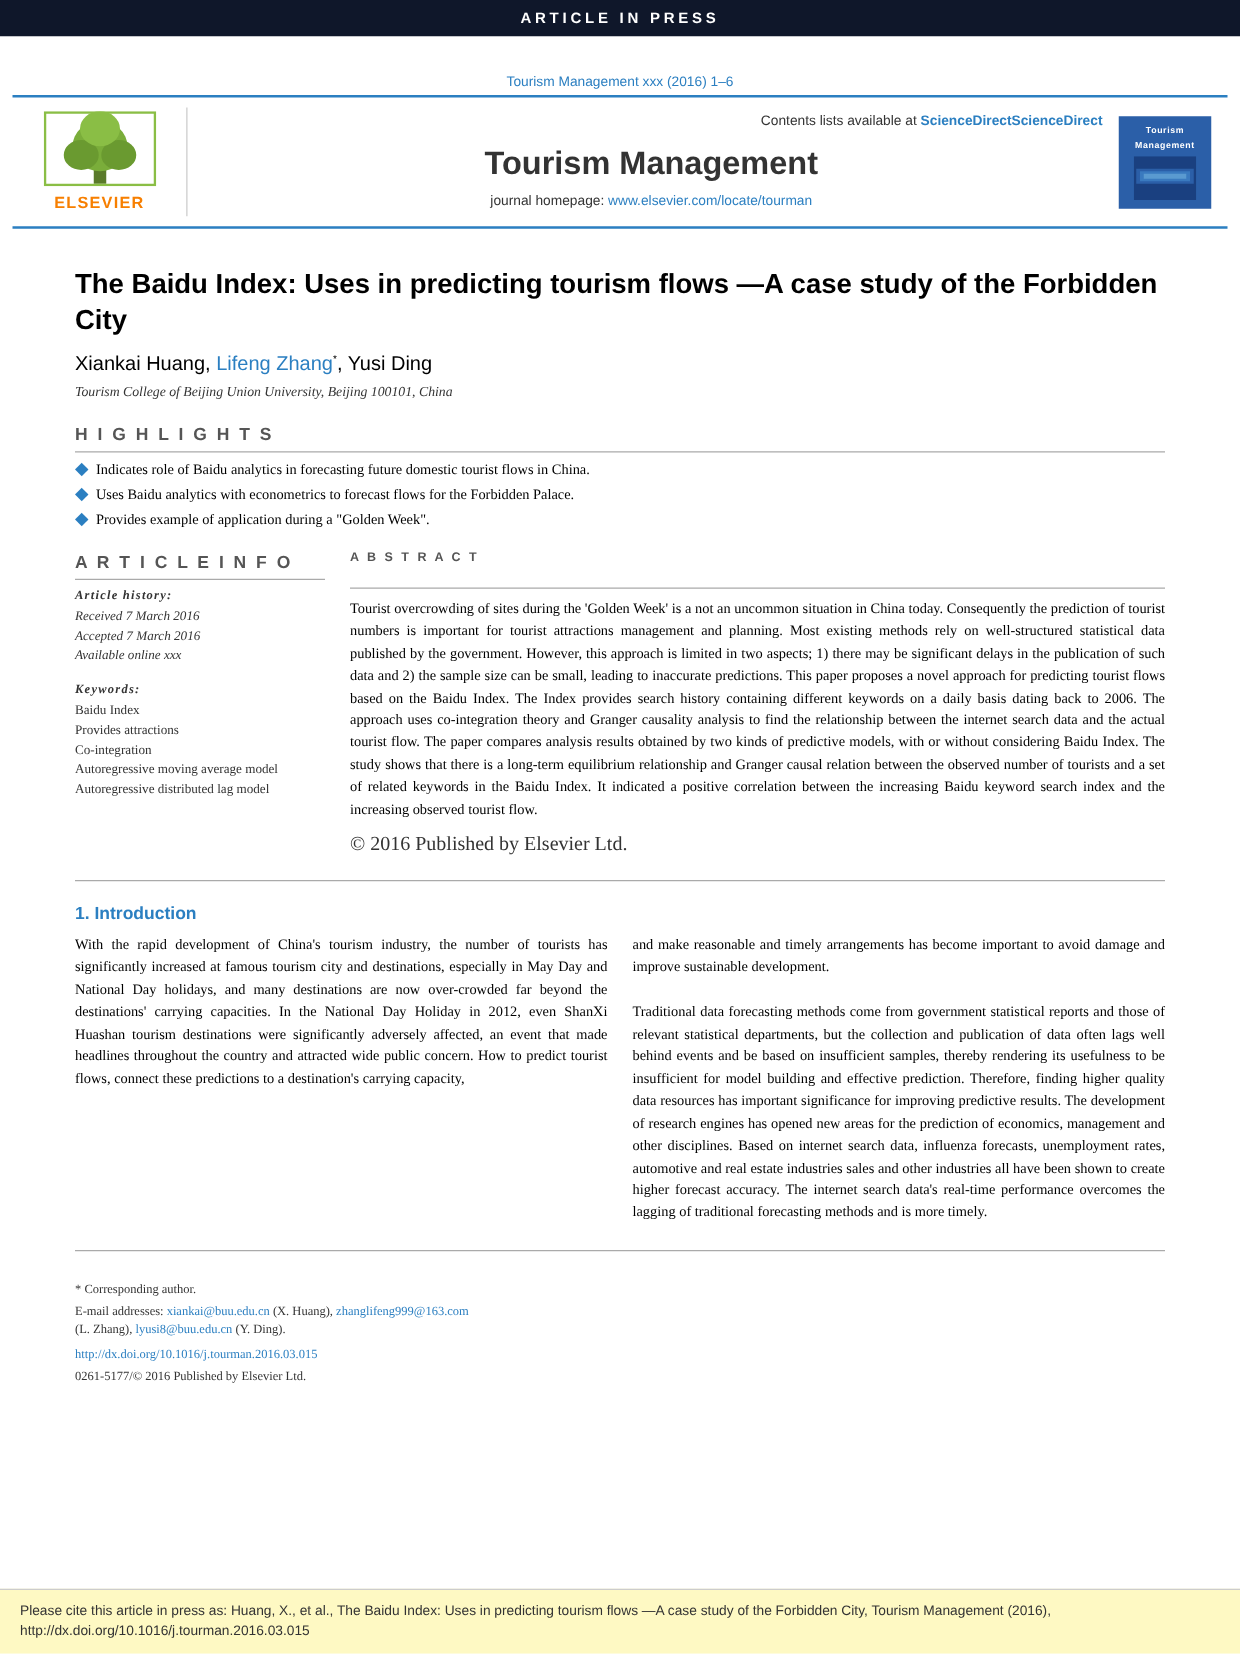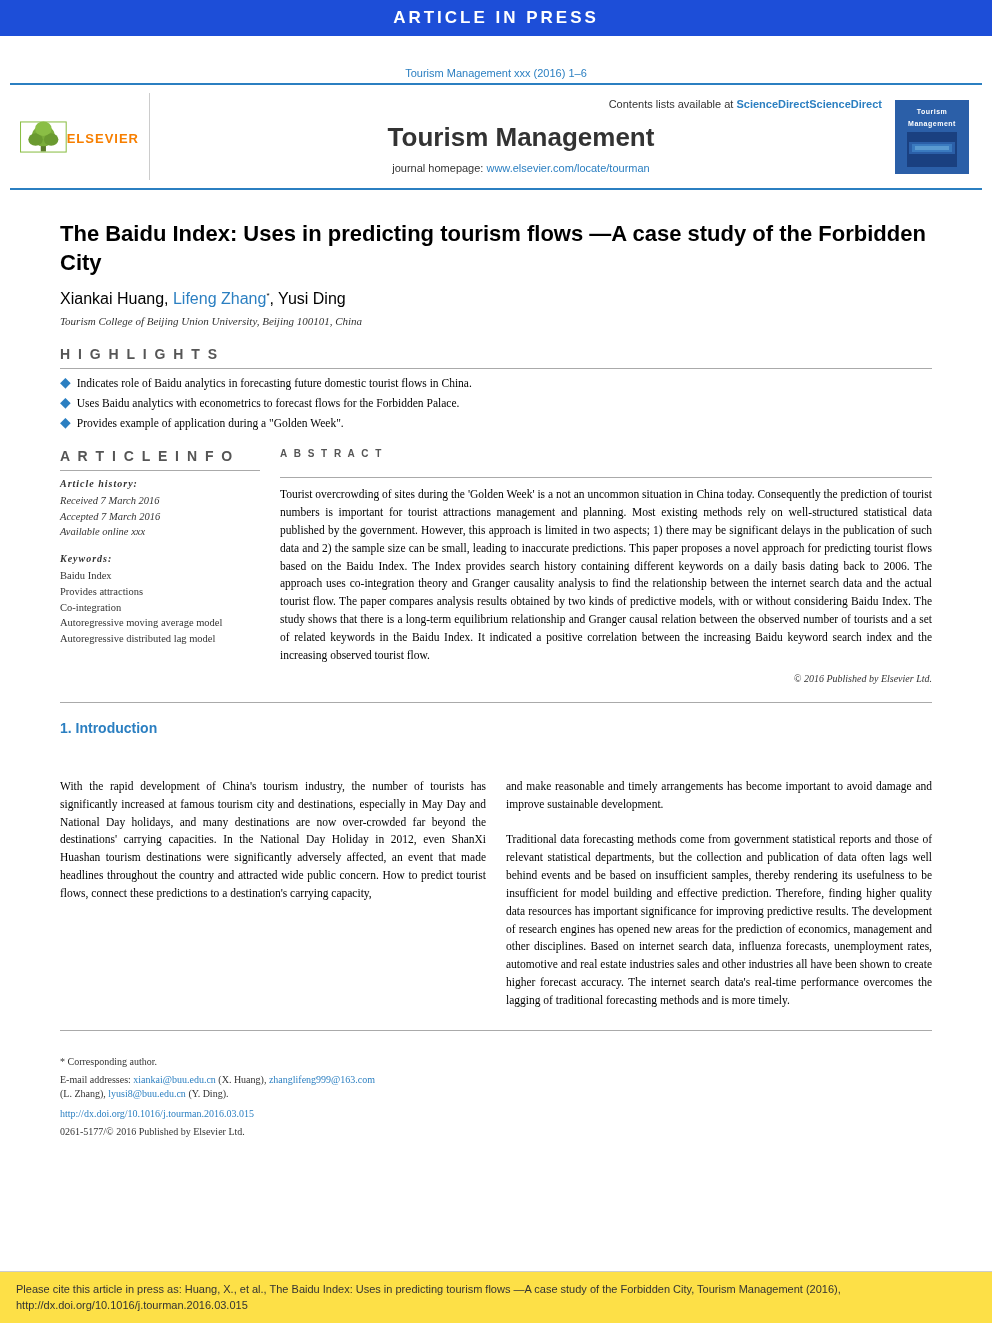--- a/index.html
+++ b/index.html
@@ -13,25 +13,25 @@
     .page {
       width: 992px;
       min-height: 1323px;
       background: #fff;
       position: relative;
       overflow: hidden;
     }
 
     
     .article-in-press-banner {
-      background: #1d4ed8;
+      background: #0f172a;
       text-align: center;
       padding: 6px 0;
       color: #fff;
-      font-size: 17px;
+      font-size: 12px;
       font-weight: bold;
       letter-spacing: 3px;
       font-family: Arial, sans-serif;
     }
 
     
     .journal-ref-line {
       text-align: center;
       color: #2b7fc1;
       font-size: 11px;
@@ -47,21 +47,21 @@
       border-bottom: 2px solid #2b7fc1;
       padding: 8px 10px;
       margin: 0 10px;
       gap: 10px;
     }
 
     .journal-logo-left {
       width: 130px;
       flex-shrink: 0;
       display: flex;
-      flex-direction: row;
+      flex-direction: column;
       align-items: center;
       justify-content: center;
       border-right: 1px solid #ccc;
       padding-right: 10px;
     }
 
     .elsevier-tree-icon {
       width: 90px;
       height: 60px;
     }
@@ -252,25 +252,24 @@
       letter-spacing: 2px;
       color: #555;
       border-bottom: 1px solid #aaa;
       padding-bottom: 16px;
       margin-bottom: 8px;
       font-family: Arial, sans-serif;
       text-transform: uppercase;
     }
 
     .copyright-line {
-      text-align: right;
-      font-size: 10px;
+      text-align: left;
+      font-size: 16px;
       margin-top: 8px;
       color: #333;
-      font-style: italic;
     }
 
     .divider {
       border: none;
       border-top: 1px solid #aaa;
       margin: 16px 0;
     }
 
     
     .intro-section {
@@ -289,21 +288,20 @@
       display: flex;
       gap: 20px;
     }
 
     .text-col {
       flex: 1;
       font-size: 11.5px;
       line-height: 1.55;
       color: #000;
       text-align: justify;
-      margin-top: 31px;
     }
 
     .footnote-section {
       border-top: 1px solid #aaa;
       margin-top: 20px;
       padding-top: 24px;
       font-size: 10px;
       color: #333;
     }
 
@@ -316,21 +314,21 @@
       font-size: 10px;
     }
 
     .issn-line {
       font-size: 10px;
       color: #333;
     }
 
     
     .citation-bar {
-      background: #fde047;
+      background: #fef9c3;
       border-top: 1px solid #ccc;
       padding: 10px 16px;
       font-size: 11px;
       color: #333;
       font-family: Arial, sans-serif;
       position: absolute;
       bottom: 0;
       left: 0;
       right: 0;
     }

